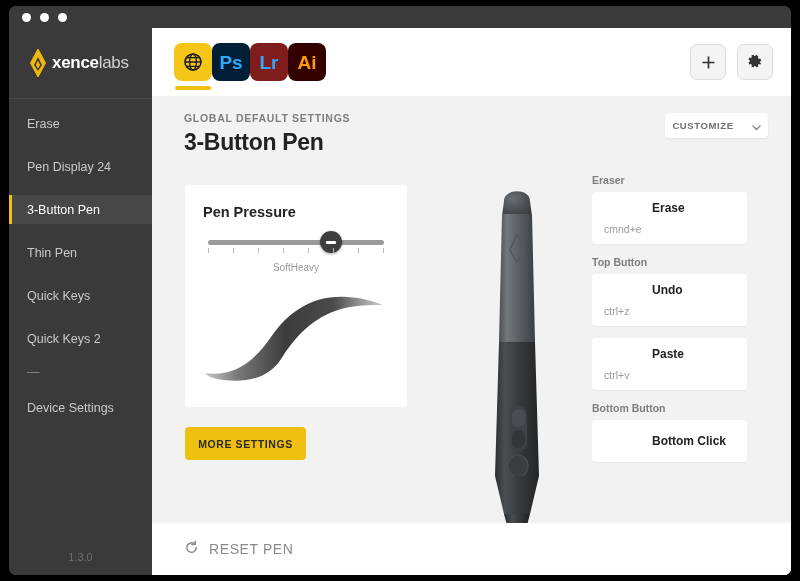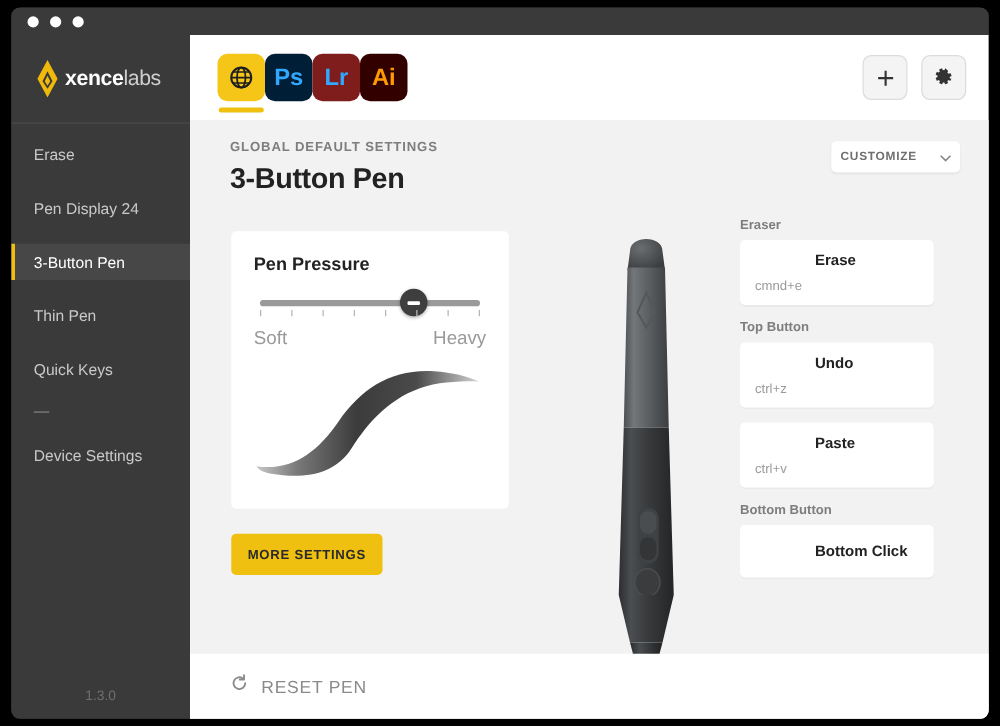--- a/index.html
+++ b/index.html
@@ -225,22 +225,22 @@
     background: #3e3e3e;
     box-shadow: 0 1px 3px rgba(0,0,0,.35);
     display: flex; align-items: center; justify-content: center;
     cursor: pointer;
   }
   .knob::after {
     content: ""; width: 10px; height: 3px; background: #ffffff; border-radius: 1px;
   }
   .slider-labels {
     position: relative; width: 186px; margin-top: 6px;
-    display: flex; justify-content: space-between;
-    font-size: 15px; color: #9a9a9a;
+    display: flex; justify-content: center;
+    font-size: 10px; color: #9a9a9a;
   }
   .curve-box {
     position: absolute; left: 12px; top: 96px; width: 198px; height: 110px;
   }
 
   .more-settings {
     position: absolute;
     left: 33px; top: 331px;
     width: 121px; height: 33px;
     background: #f0c010;
@@ -328,20 +328,23 @@
           <span>Pen Display 24</span>
         </div>
         <div class="nav-item active">
           <span>3-Button Pen</span>
         </div>
         <div class="nav-item">
           <span>Thin Pen</span>
         </div>
         <div class="nav-item">
           <span>Quick Keys</span>
+        </div>
+        <div class="nav-item">
+          <span>Quick Keys 2</span>
         </div>
         <div class="nav-dash">—</div>
         <div class="nav-item">
           <span>Device Settings</span>
         </div>
       </div>
 
       <div class="version">1.3.0</div>
     </div>
 

